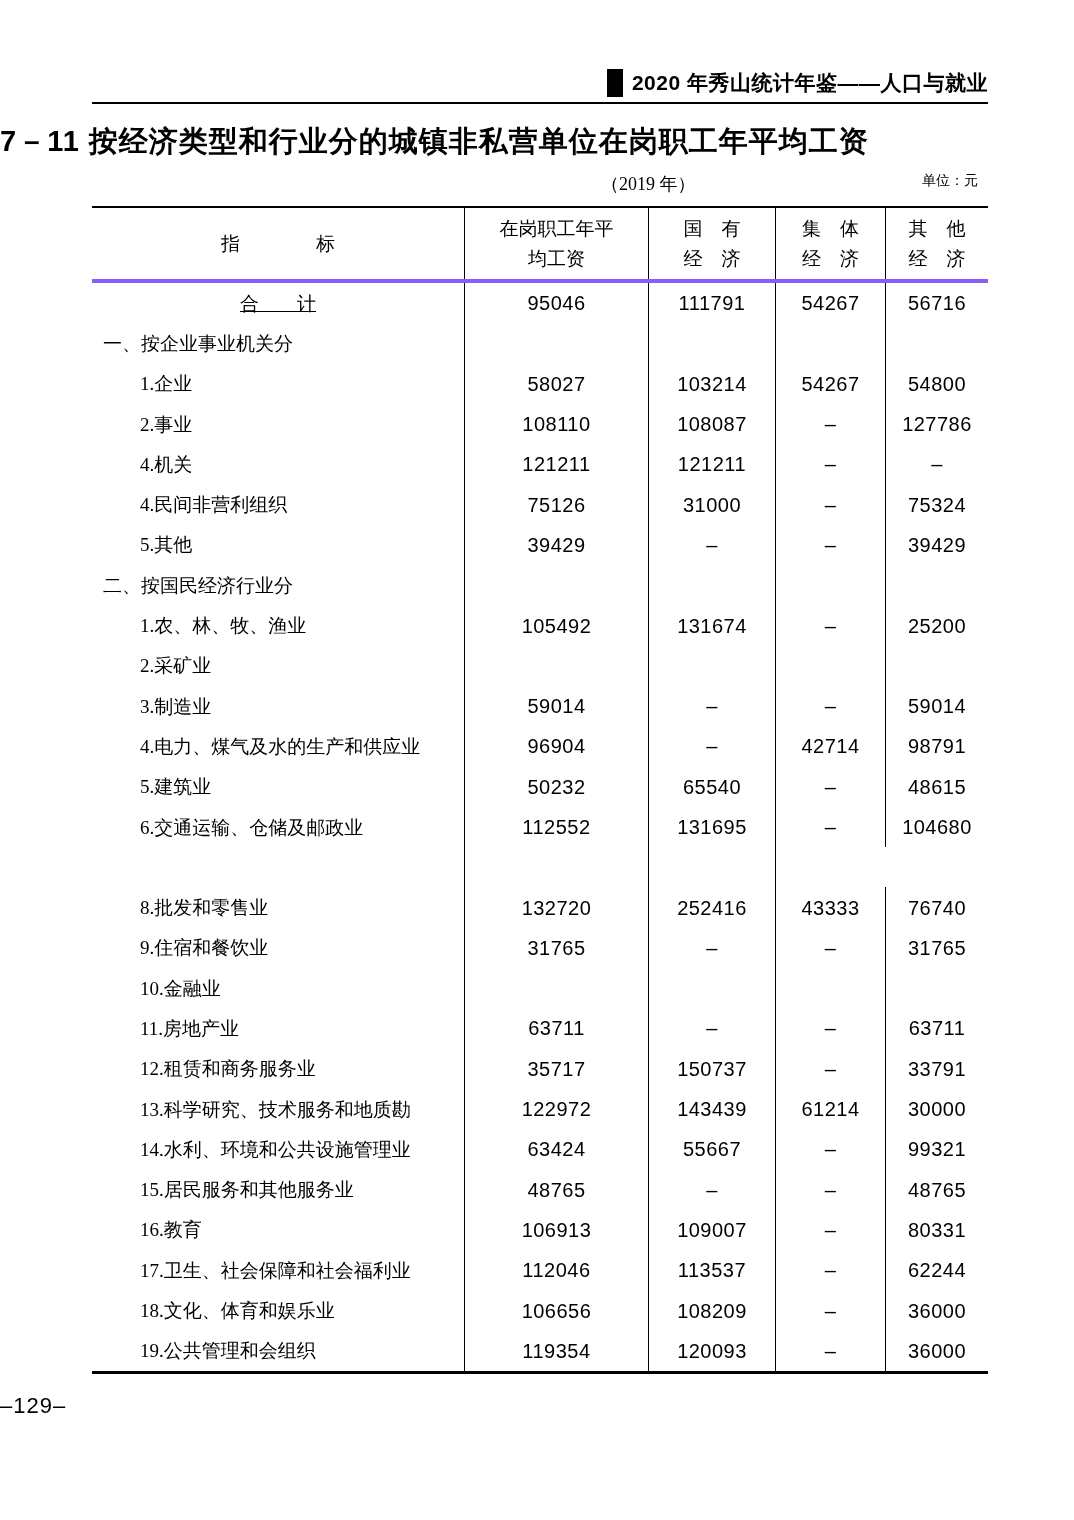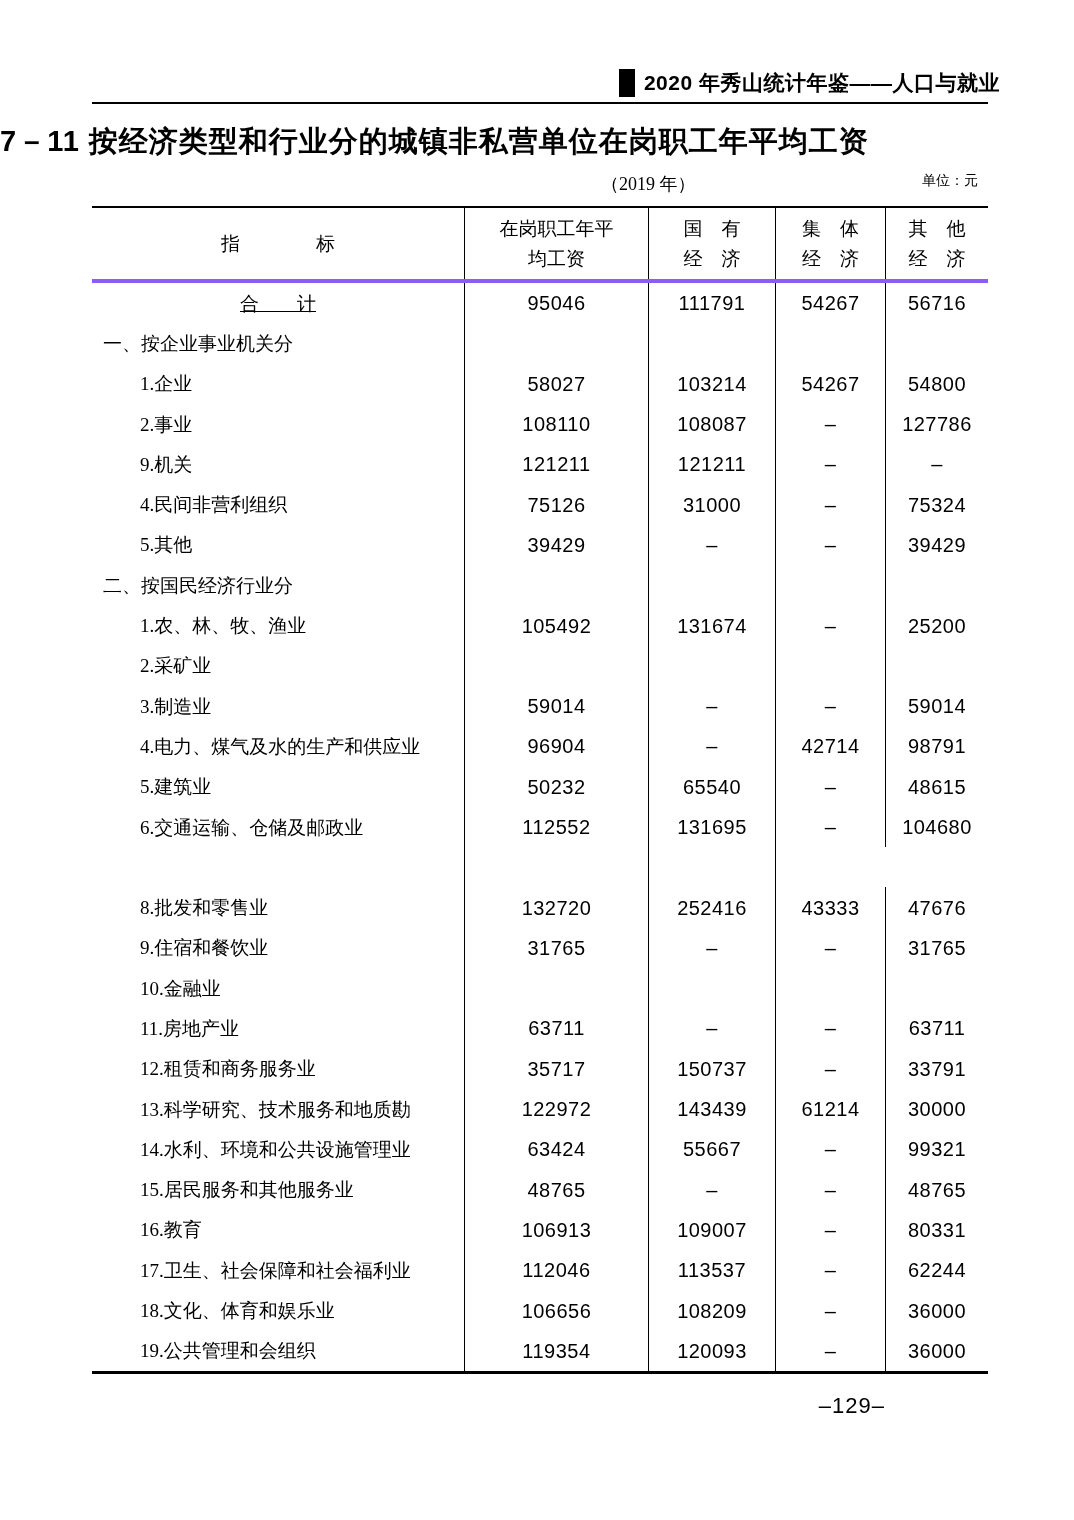--- a/index.html
+++ b/index.html
@@ -5,21 +5,21 @@
   * { margin:0; padding:0; box-sizing:border-box; }
   html,body { background:#e8e8e8; }
   .page {
     position:relative; width:1074px; height:1520px;
     background:#ffffff; color:#000;
     font-family:"Liberation Serif","DejaVu Serif",serif;
     margin:0 auto; overflow:hidden;
   }
   
   .doc-header {
-    position:absolute; top:66px; left:104px; width:896px; height:34px;
+    position:absolute; top:66px; left:92px; width:896px; height:34px;
     display:flex; justify-content:flex-end; align-items:center; gap:9px;
   }
   .header-bar { width:16px; height:28px; background:#000; }
   .header-text {
     font-family:"Liberation Sans","DejaVu Sans",sans-serif;
     font-weight:bold; font-size:21px; letter-spacing:0.5px;
   }
   .header-rule { position:absolute; top:102px; left:92px; width:896px; border-top:2px solid #000; }
   
   .title {
@@ -49,21 +49,21 @@
   .td.num {
     font-family:"Liberation Sans","DejaVu Sans",sans-serif;
     font-size:20px; letter-spacing:0.5px;
   }
   .td.label { justify-content:flex-start; }
   .row-total  .td.label { justify-content:center;text-decoration:underline; }
   .row-section .td.label { padding-left:11px; }
   .row-item   .td.label { padding-left:48px; }
   
   .footer {
-    position:absolute; top:1393px; left:0; width:885px; text-align:right;
+    position:absolute; top:1393px; left:0; width:885px; text-align:left;
     font-family:"Liberation Sans","DejaVu Sans",sans-serif; font-size:22px; letter-spacing:1px;
   }
 </style>
 </head>
 <body>
 
 <div class="page">
 
   <div class="doc-header">
     <span class="header-bar"></span>
@@ -122,21 +122,21 @@
           <div class="td num">54800</div>
         </div>
       <div class="tr grid-cols row-item">
           <div class="td label">2.事业</div>
           <div class="td num">108110</div>
           <div class="td num">108087</div>
           <div class="td num">–</div>
           <div class="td num">127786</div>
         </div>
       <div class="tr grid-cols row-item">
-          <div class="td label">9.机关</div>
+          <div class="td label">4.机关</div>
           <div class="td num">121211</div>
           <div class="td num">121211</div>
           <div class="td num">–</div>
           <div class="td num">–</div>
         </div>
       <div class="tr grid-cols row-item">
           <div class="td label">4.民间非营利组织</div>
           <div class="td num">75126</div>
           <div class="td num">31000</div>
           <div class="td num">–</div>
@@ -202,21 +202,21 @@
           <div class="td num"></div>
           <div class="td num"></div>
           <div class="td num"></div>
           <div class="td num"></div>
         </div>
       <div class="tr grid-cols row-item">
           <div class="td label">8.批发和零售业</div>
           <div class="td num">132720</div>
           <div class="td num">252416</div>
           <div class="td num">43333</div>
-          <div class="td num">47676</div>
+          <div class="td num">76740</div>
         </div>
       <div class="tr grid-cols row-item">
           <div class="td label">9.住宿和餐饮业</div>
           <div class="td num">31765</div>
           <div class="td num">–</div>
           <div class="td num">–</div>
           <div class="td num">31765</div>
         </div>
       <div class="tr grid-cols row-item">
           <div class="td label">10.金融业</div>

